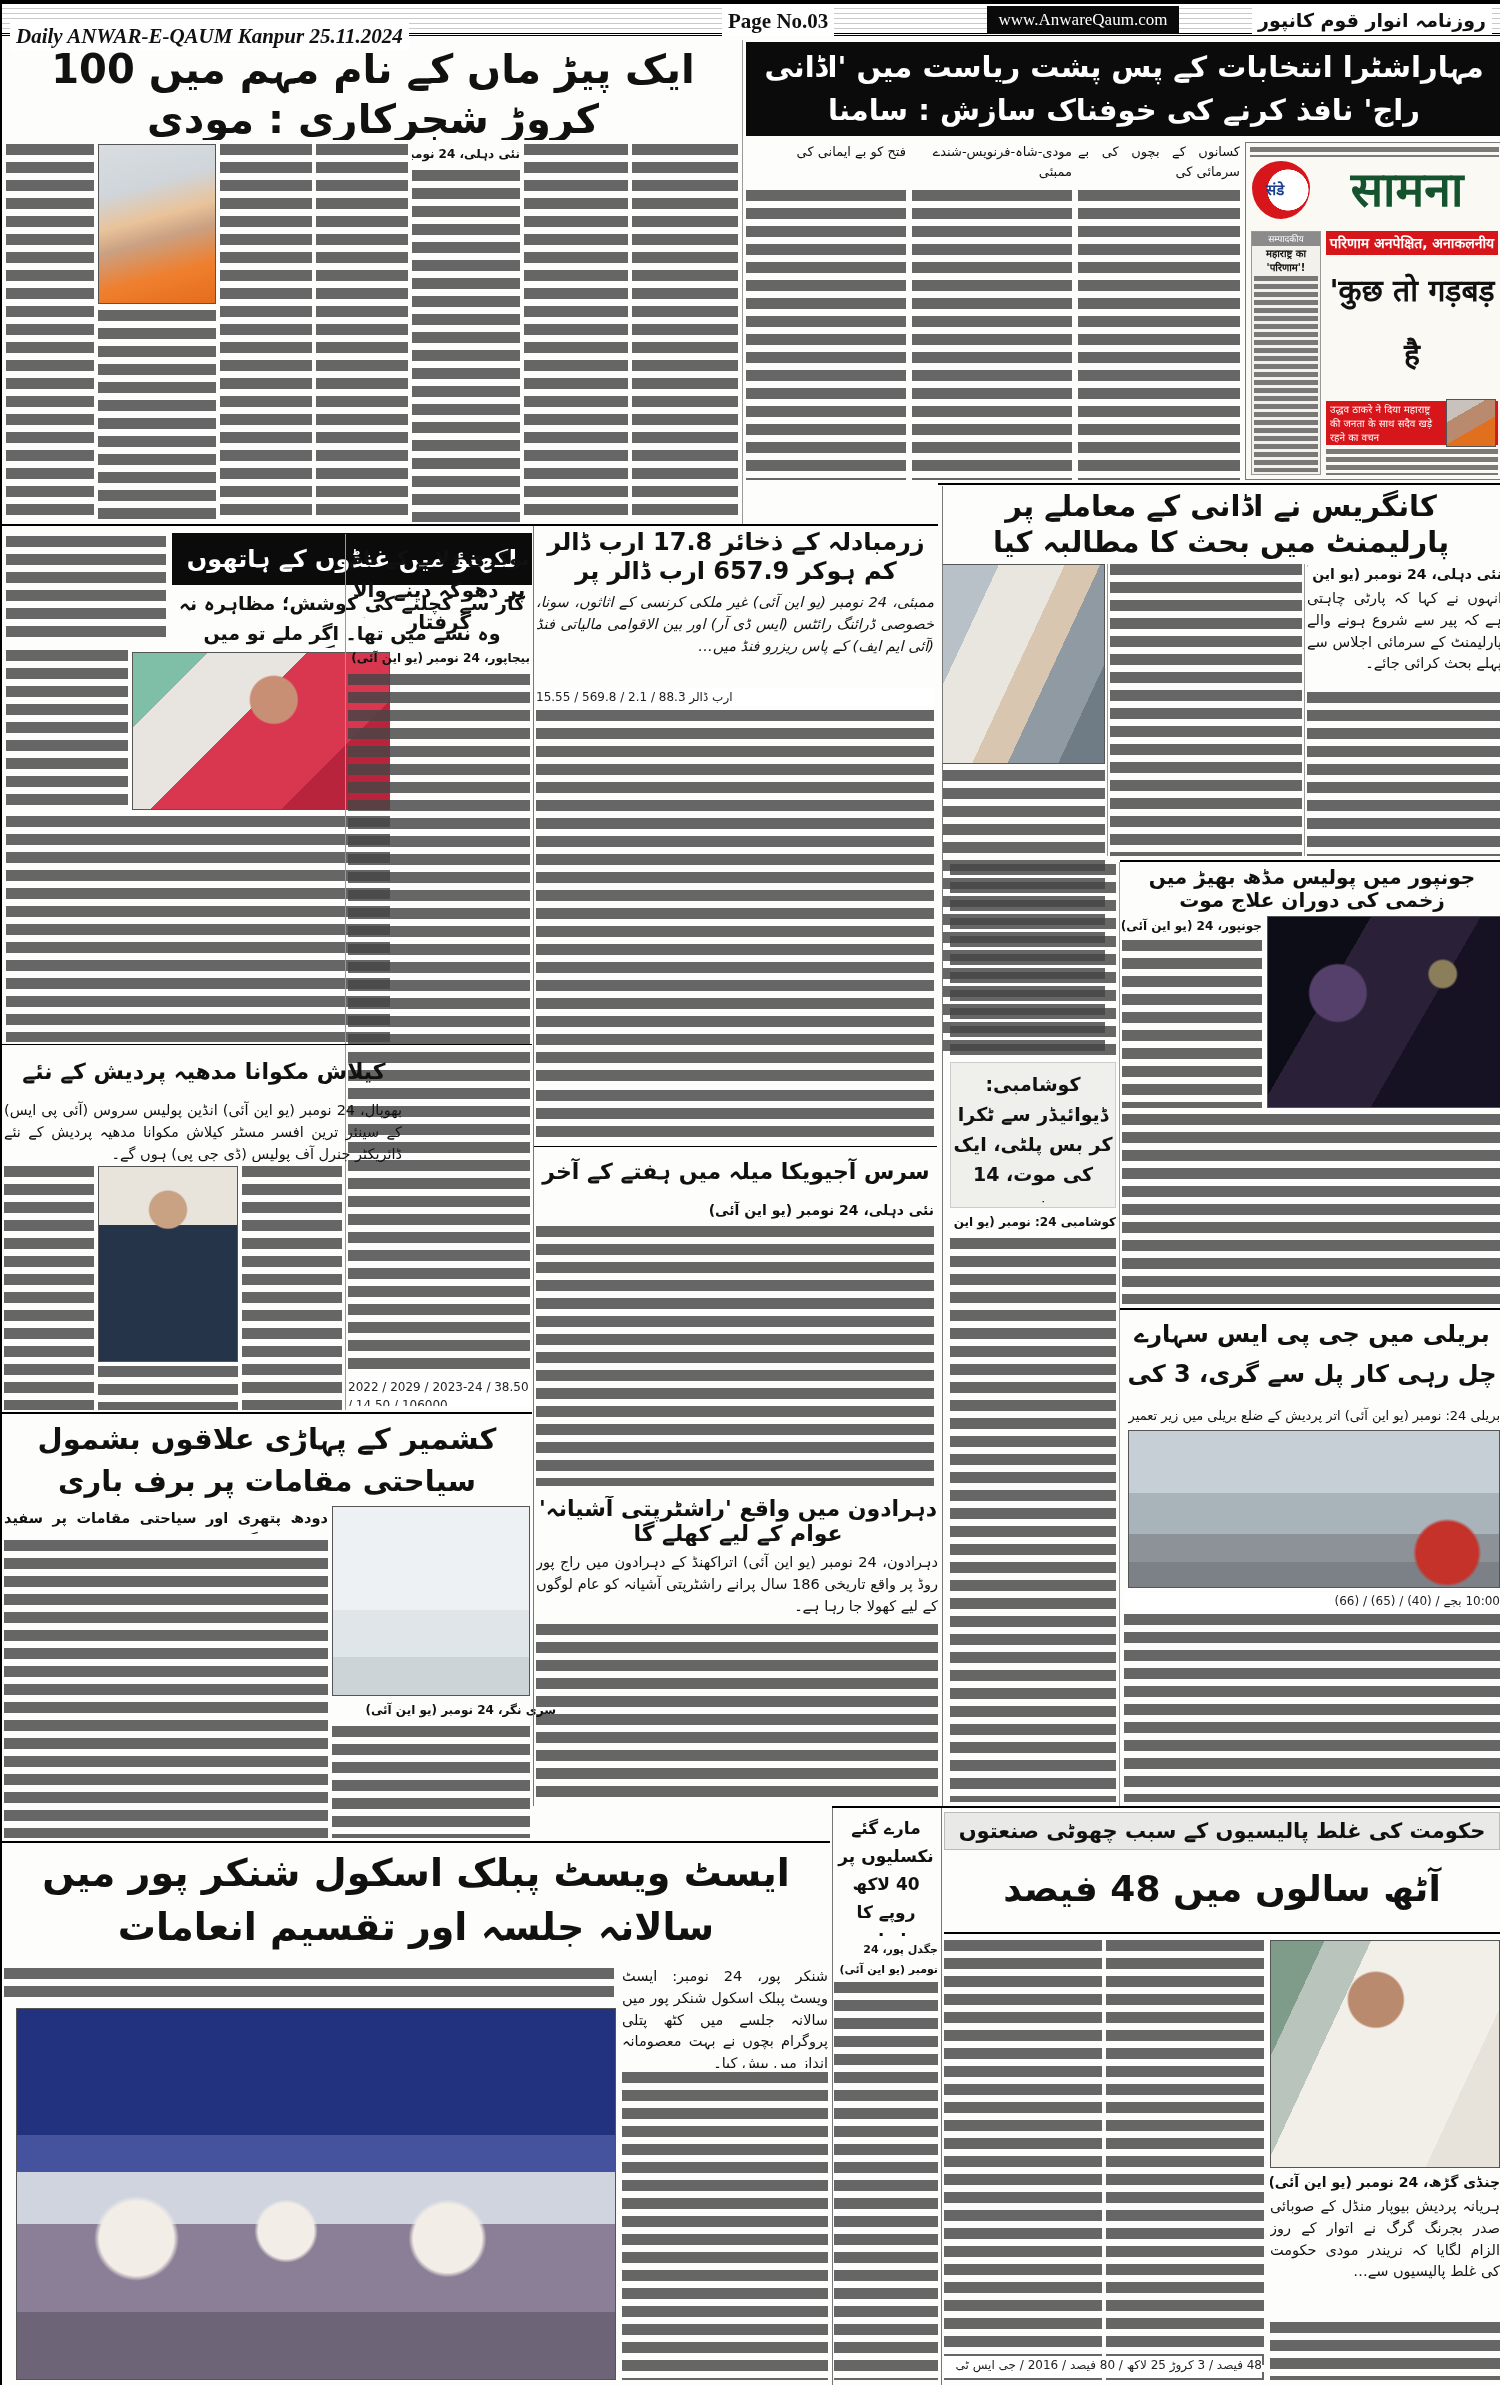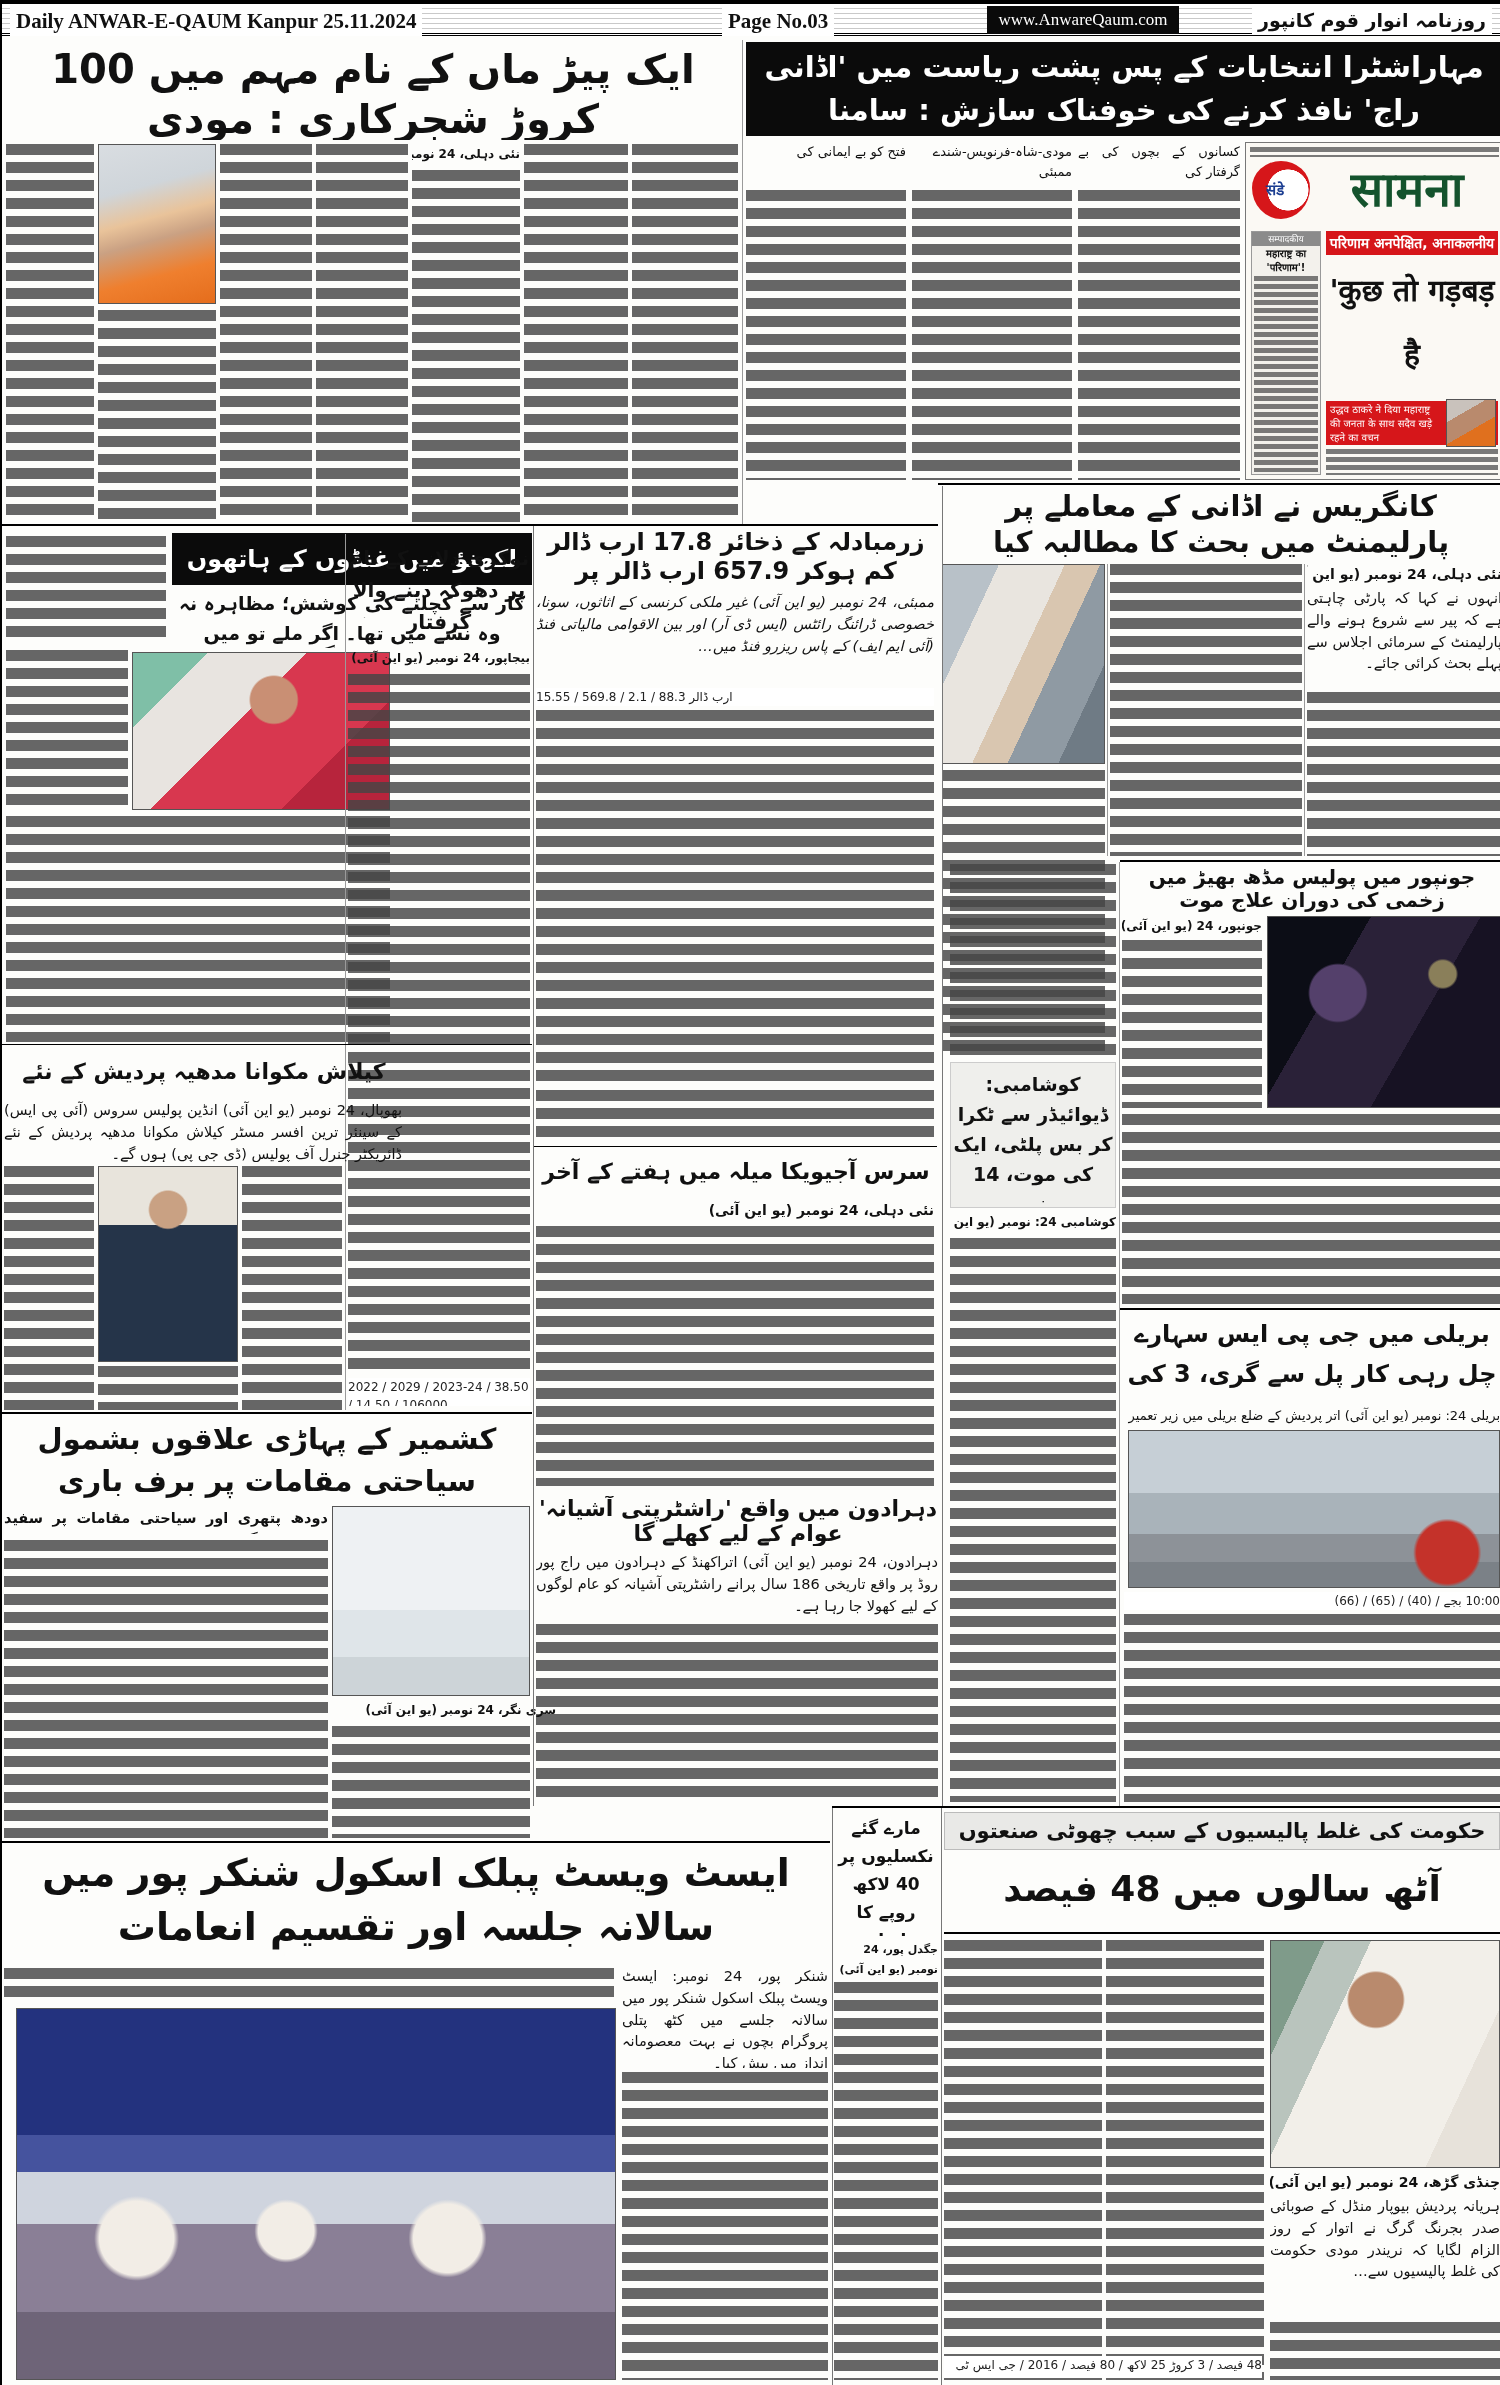--- a/index.html
+++ b/index.html
@@ -34,21 +34,21 @@
   
   #clip{border:1px solid #777;background:#fbf9f4;}
   .red{color:#14532d;} .redbg{background:#d6161a;color:#fff;}
 </style>
 </head>
 <body>
 
 <div id="page">
 
   <div class="abs" id="hdr">
-    <span class="abs hdr-txt" style="left:8px;top:2px;">Daily ANWAR-E-QAUM Kanpur  25.11.2024</span>
+    <span class="abs hdr-txt" style="left:8px;top:17px;font-style:italic;">Daily ANWAR-E-QAUM Kanpur  25.11.2024</span>
     <span class="abs hdr-txt" style="left:720px;top:2px;">Page No.03</span>
     <span class="abs" id="hdr-site" style="left:985px;top:2px;width:192px;height:28px;">www.AnwareQaum.com</span>
     <span class="abs" style="right:10px;top:1px;font-weight:bold;font-size:19px;direction:rtl;background:#fff;padding:0 6px;line-height:30px;">روزنامہ انوار قوم کانپور</span>
   </div>
 
   <div class="abs hl h-xl" style="left:6px;top:44px;width:730px;height:96px;">ایک پیڑ ماں کے نام مہم میں 100 کروڑ شجرکاری : مودی</div>
   <div class="abs photo" style="left:96px;top:144px;width:118px;height:160px;background:linear-gradient(165deg,#d9dde1 0%,#cfd5da 28%,#e9c39a 46%,#caa183 58%,#ef7f2e 78%,#e56d1c 100%);"></div>
   <div class="abs lines" style="left:4px;top:144px;width:88px;height:378px;"></div>
   <div class="abs lines" style="left:96px;top:310px;width:118px;height:212px;"></div>
   <div class="abs lines" style="left:218px;top:144px;width:92px;height:378px;"></div>
@@ -56,21 +56,21 @@
   <div class="abs dateline" style="left:410px;top:144px;width:108px;height:22px;font-size:12px;">نئی دہلی، 24 نومبر (یو این آئی)</div>
   <div class="abs lines" style="left:410px;top:170px;width:108px;height:352px;"></div>
   <div class="abs lines" style="left:522px;top:144px;width:104px;height:378px;"></div>
   <div class="abs lines" style="left:630px;top:144px;width:106px;height:378px;"></div>
 
   <div class="abs hl h-lg h-inv" style="left:744px;top:42px;width:756px;height:94px;line-height:43px;">مہاراشٹرا انتخابات کے پس پشت ریاست میں 'اڈانی راج' نافذ کرنے کی خوفناک سازش : سامنا</div>
   <div class="abs lead" style="left:744px;top:142px;width:160px;height:44px;font-size:13px;">فتح کو بے ایمانی کی</div>
   <div class="abs lines" style="left:744px;top:190px;width:160px;height:290px;"></div>
   <div class="abs lead" style="left:910px;top:142px;width:160px;height:44px;font-size:13px;">مودی-شاہ-فرنویس-شندے ممبئی</div>
   <div class="abs lines" style="left:910px;top:190px;width:160px;height:290px;"></div>
-  <div class="abs lead" style="left:1076px;top:142px;width:162px;height:44px;font-size:13px;">کسانوں کے بچوں کی بے گرفتار کی</div>
+  <div class="abs lead" style="left:1076px;top:142px;width:162px;height:44px;font-size:13px;">کسانوں کے بچوں کی بے سرمائی کی</div>
   <div class="abs lines" style="left:1076px;top:190px;width:162px;height:290px;"></div>
 
   <div class="abs" id="clip" style="left:1243px;top:142px;width:257px;height:338px;">
     <div class="abs lines-sm" style="left:4px;top:4px;width:249px;height:10px;"></div>
     <div class="abs" style="left:6px;top:18px;width:58px;height:58px;border-radius:50% 50% 50% 50%/46% 46% 54% 54%;background:radial-gradient(circle at 62% 50%,#fff 44%,#d6161a 45%);">
       <span class="abs" style="left:14px;top:18px;font-weight:bold;font-size:15px;color:#1b3d91;">संडे</span>
     </div>
     <div class="abs red" style="left:68px;top:14px;width:186px;height:66px;font-weight:bold;font-size:48px;line-height:64px;text-align:center;overflow:hidden;">सामना</div>
     <div class="abs" style="left:5px;top:88px;width:70px;height:244px;border:1px solid #999;background:#f3f1ec;">
       <div style="background:#8b8b8b;color:#fff;font-size:9px;text-align:center;height:14px;line-height:14px;overflow:hidden;">सम्पादकीय</div>

